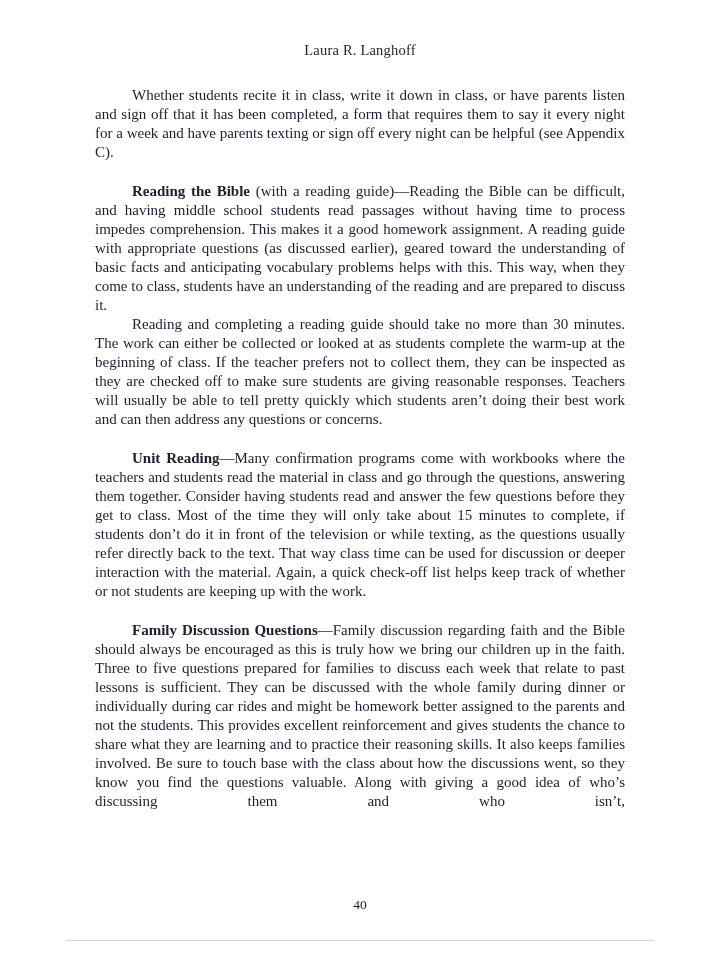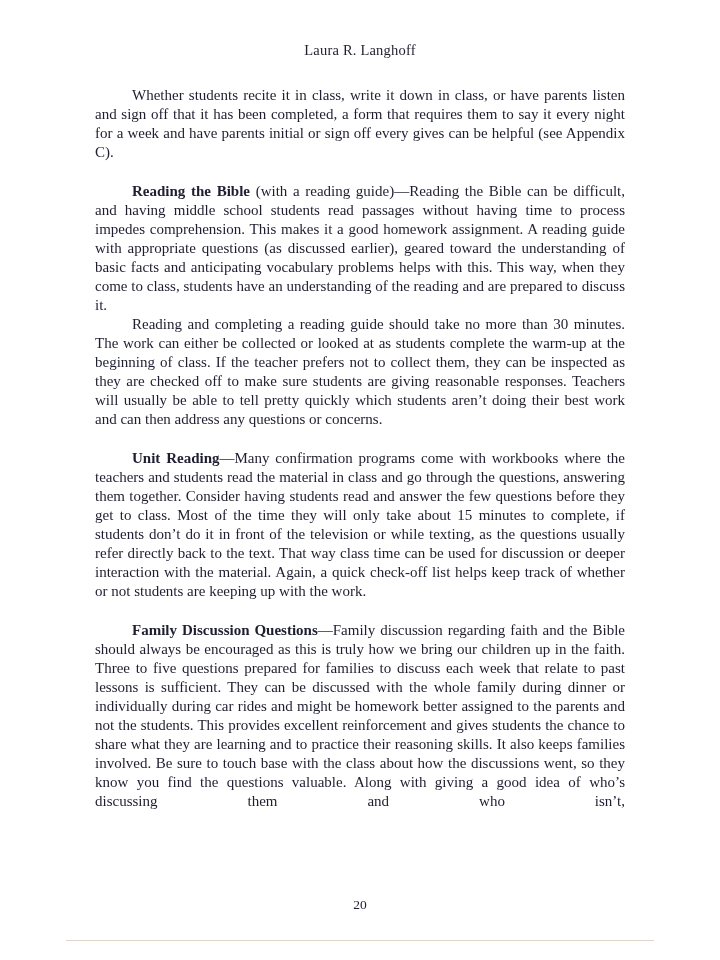--- a/index.html
+++ b/index.html
@@ -66,29 +66,29 @@
 </style>
 </head>
 <body>
 
 <div class="page">
 
   <div class="running-head">Laura R. Langhoff</div>
 
   <div class="content">
 
-    <p><span class="lead"></span><span>Whether students recite it in class, write it down in class, or have parents listen and sign off that it has been completed, a form that requires them to say it every night for a week and have parents initial or sign off every gives can be helpful (see Appendix C).</span></p>
+    <p><span class="lead"></span><span>Whether students recite it in class, write it down in class, or have parents listen and sign off that it has been completed, a form that requires them to say it every night for a week and have parents texting or sign off every night can be helpful (see Appendix C).</span></p>
 
     <p class="sect"><span class="lead">Reading the Bible</span><span> (with a reading guide)—Reading the Bible can be difficult, and having middle school students read passages without having time to process impedes comprehension. This makes it a good homework assignment. A reading guide with appropriate questions (as discussed earlier), geared toward the understanding of basic facts and anticipating vocabulary problems helps with this. This way, when they come to class, students have an understanding of the reading and are prepared to discuss it.</span></p>
 
     <p><span class="lead"></span><span>Reading and completing a reading guide should take no more than 30 minutes. The work can either be collected or looked at as students complete the warm-up at the beginning of class. If the teacher prefers not to collect them, they can be inspected as they are checked off to make sure students are giving reasonable responses. Teachers will usually be able to tell pretty quickly which students aren’t doing their best work and can then address any questions or concerns.</span></p>
 
     <p class="sect"><span class="lead">Unit Reading</span><span>—Many confirmation programs come with workbooks where the teachers and students read the material in class and go through the questions, answering them together. Consider having students read and answer the few questions before they get to class. Most of the time they will only take about 15 minutes to complete, if students don’t do it in front of the television or while texting, as the questions usually refer directly back to the text. That way class time can be used for discussion or deeper interaction with the material. Again, a quick check-off list helps keep track of whether or not students are keeping up with the work.</span></p>
 
     <p class="sect cont-page"><span class="lead">Family Discussion Questions</span><span>—Family discussion regarding faith and the Bible should always be encouraged as this is truly how we bring our children up in the faith. Three to five questions prepared for families to discuss each week that relate to past lessons is sufficient. They can be discussed with the whole family during dinner or individually during car rides and might be homework better assigned to the parents and not the students. This provides excellent reinforcement and gives students the chance to share what they are learning and to practice their reasoning skills. It also keeps families involved. Be sure to touch base with the class about how the discussions went, so they know you find the questions valuable. Along with giving a good idea of who’s discussing them and who isn’t,</span></p>
 
   </div>
 
-  <div class="folio">20</div>
+  <div class="folio">40</div>
 
   <div class="footer-rule"></div>
 
 </div>
 
 </body></html>

